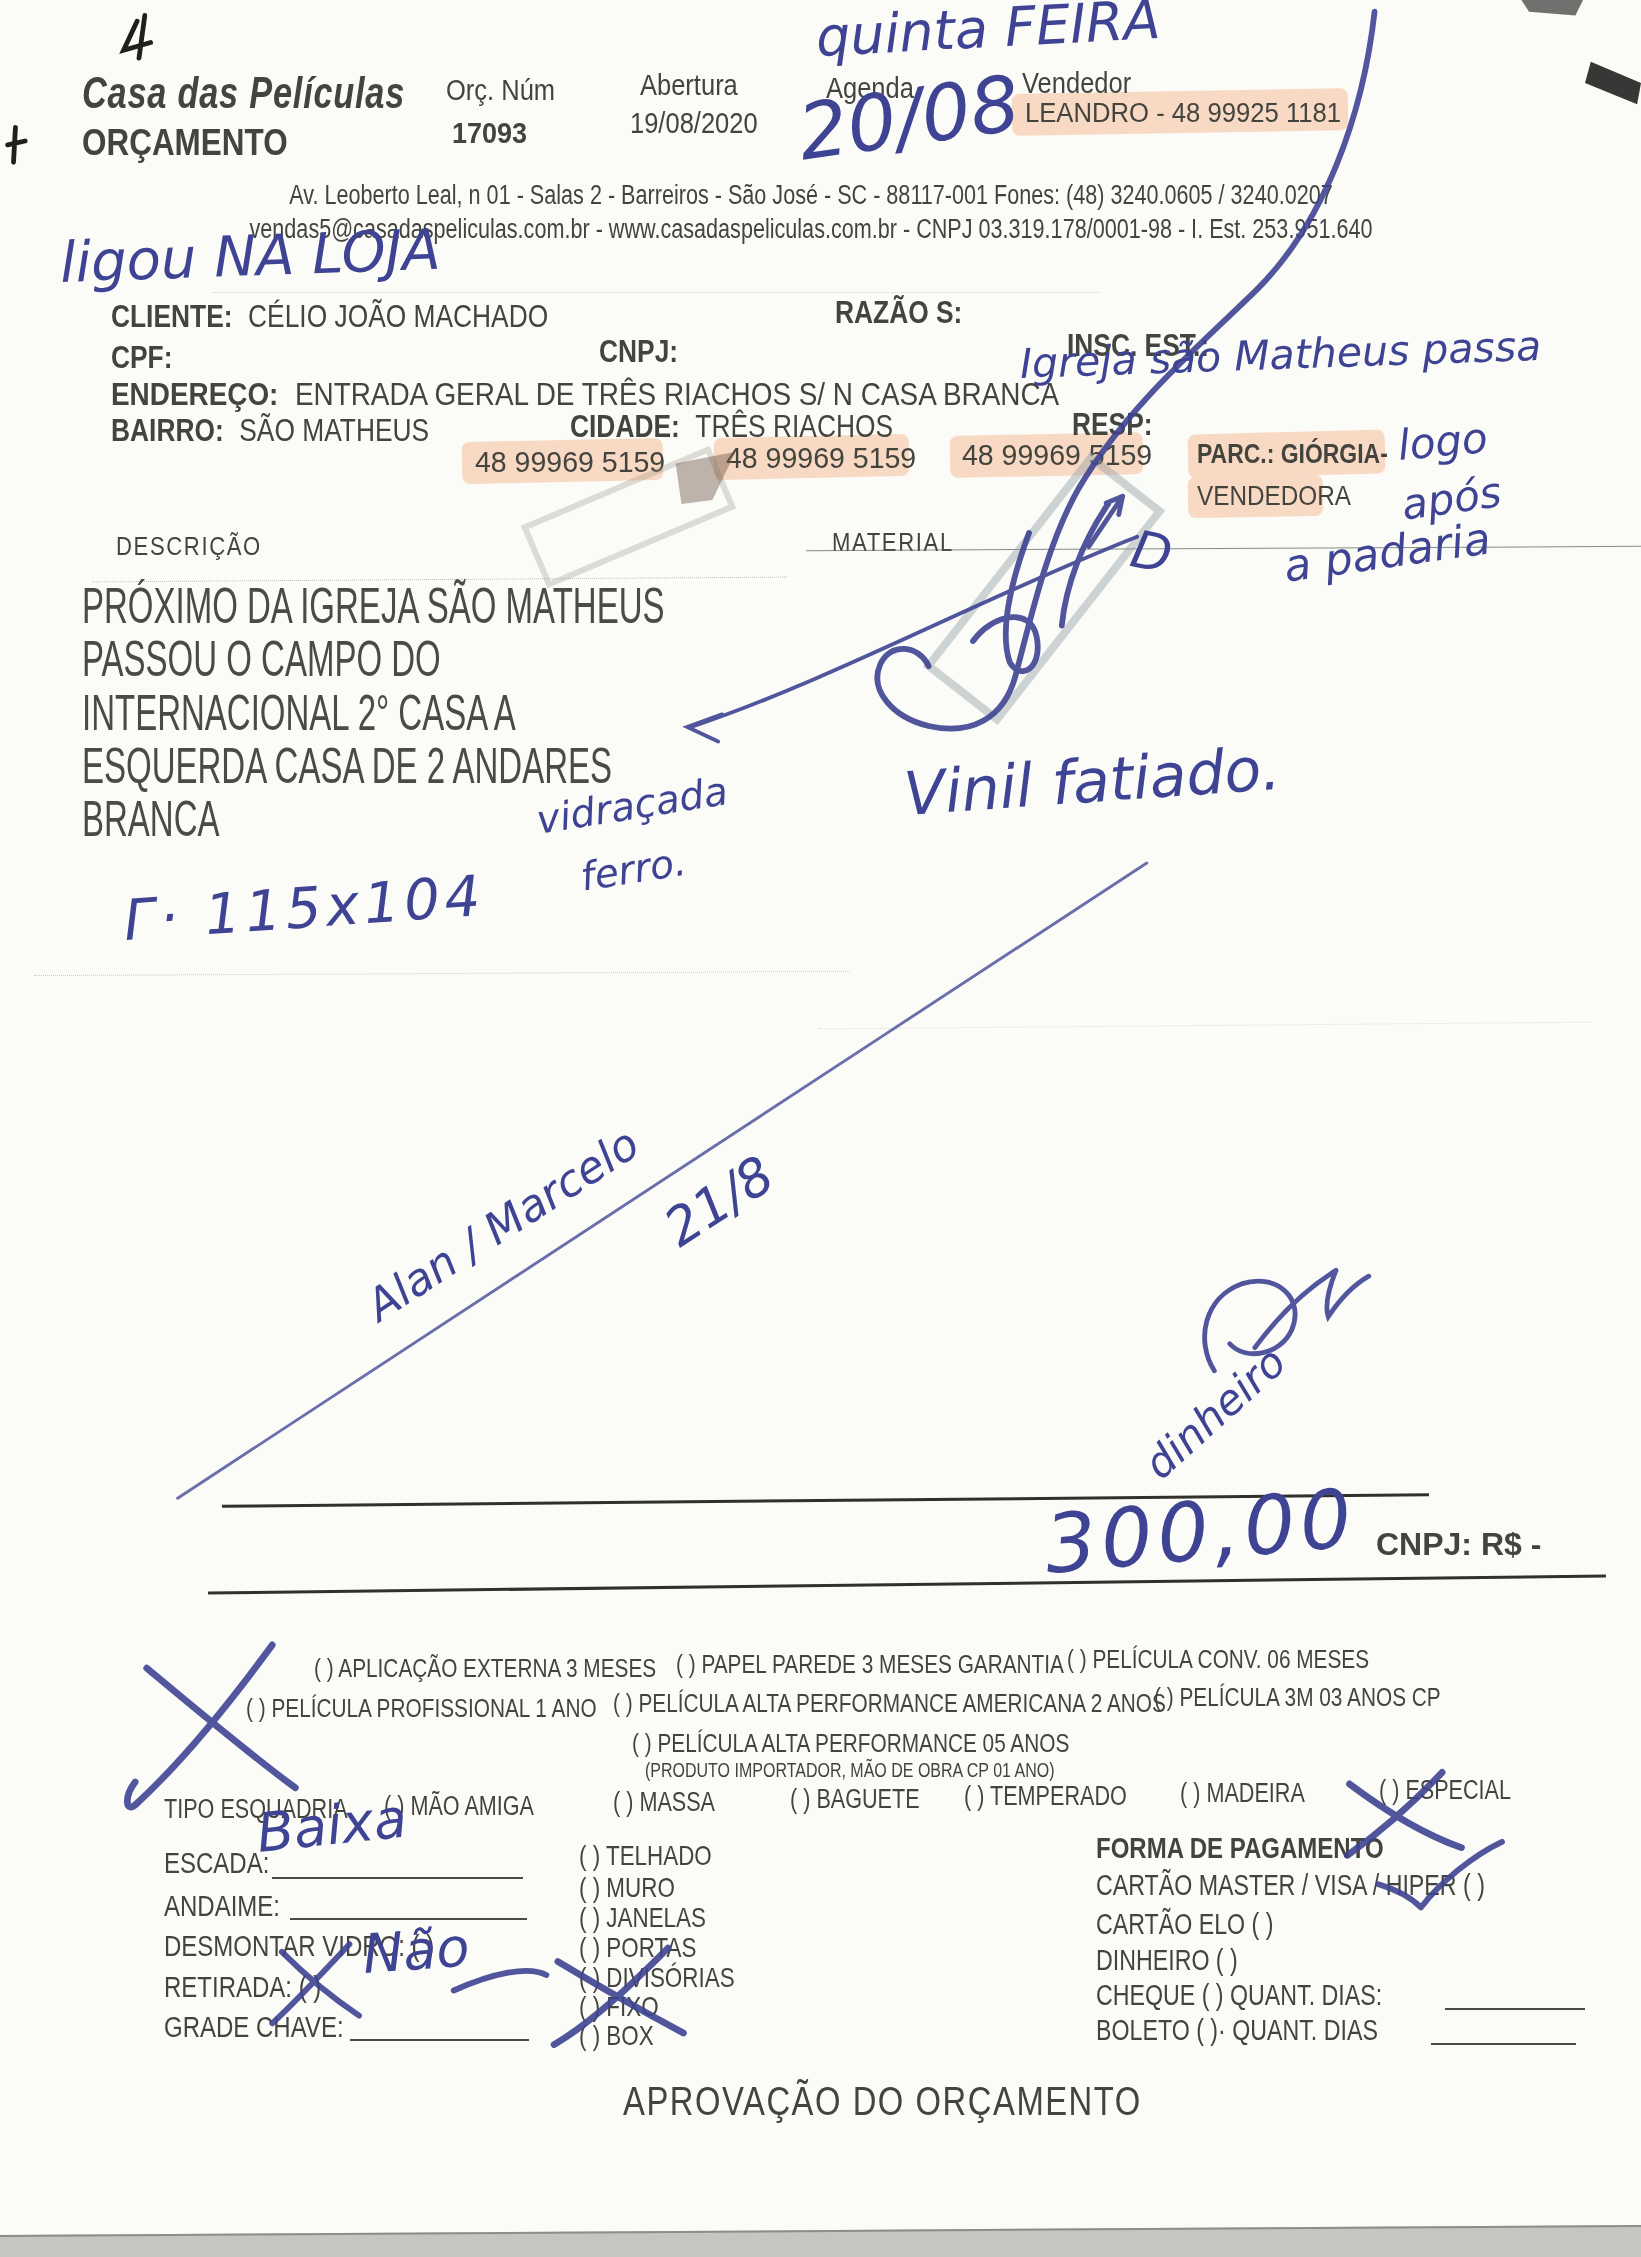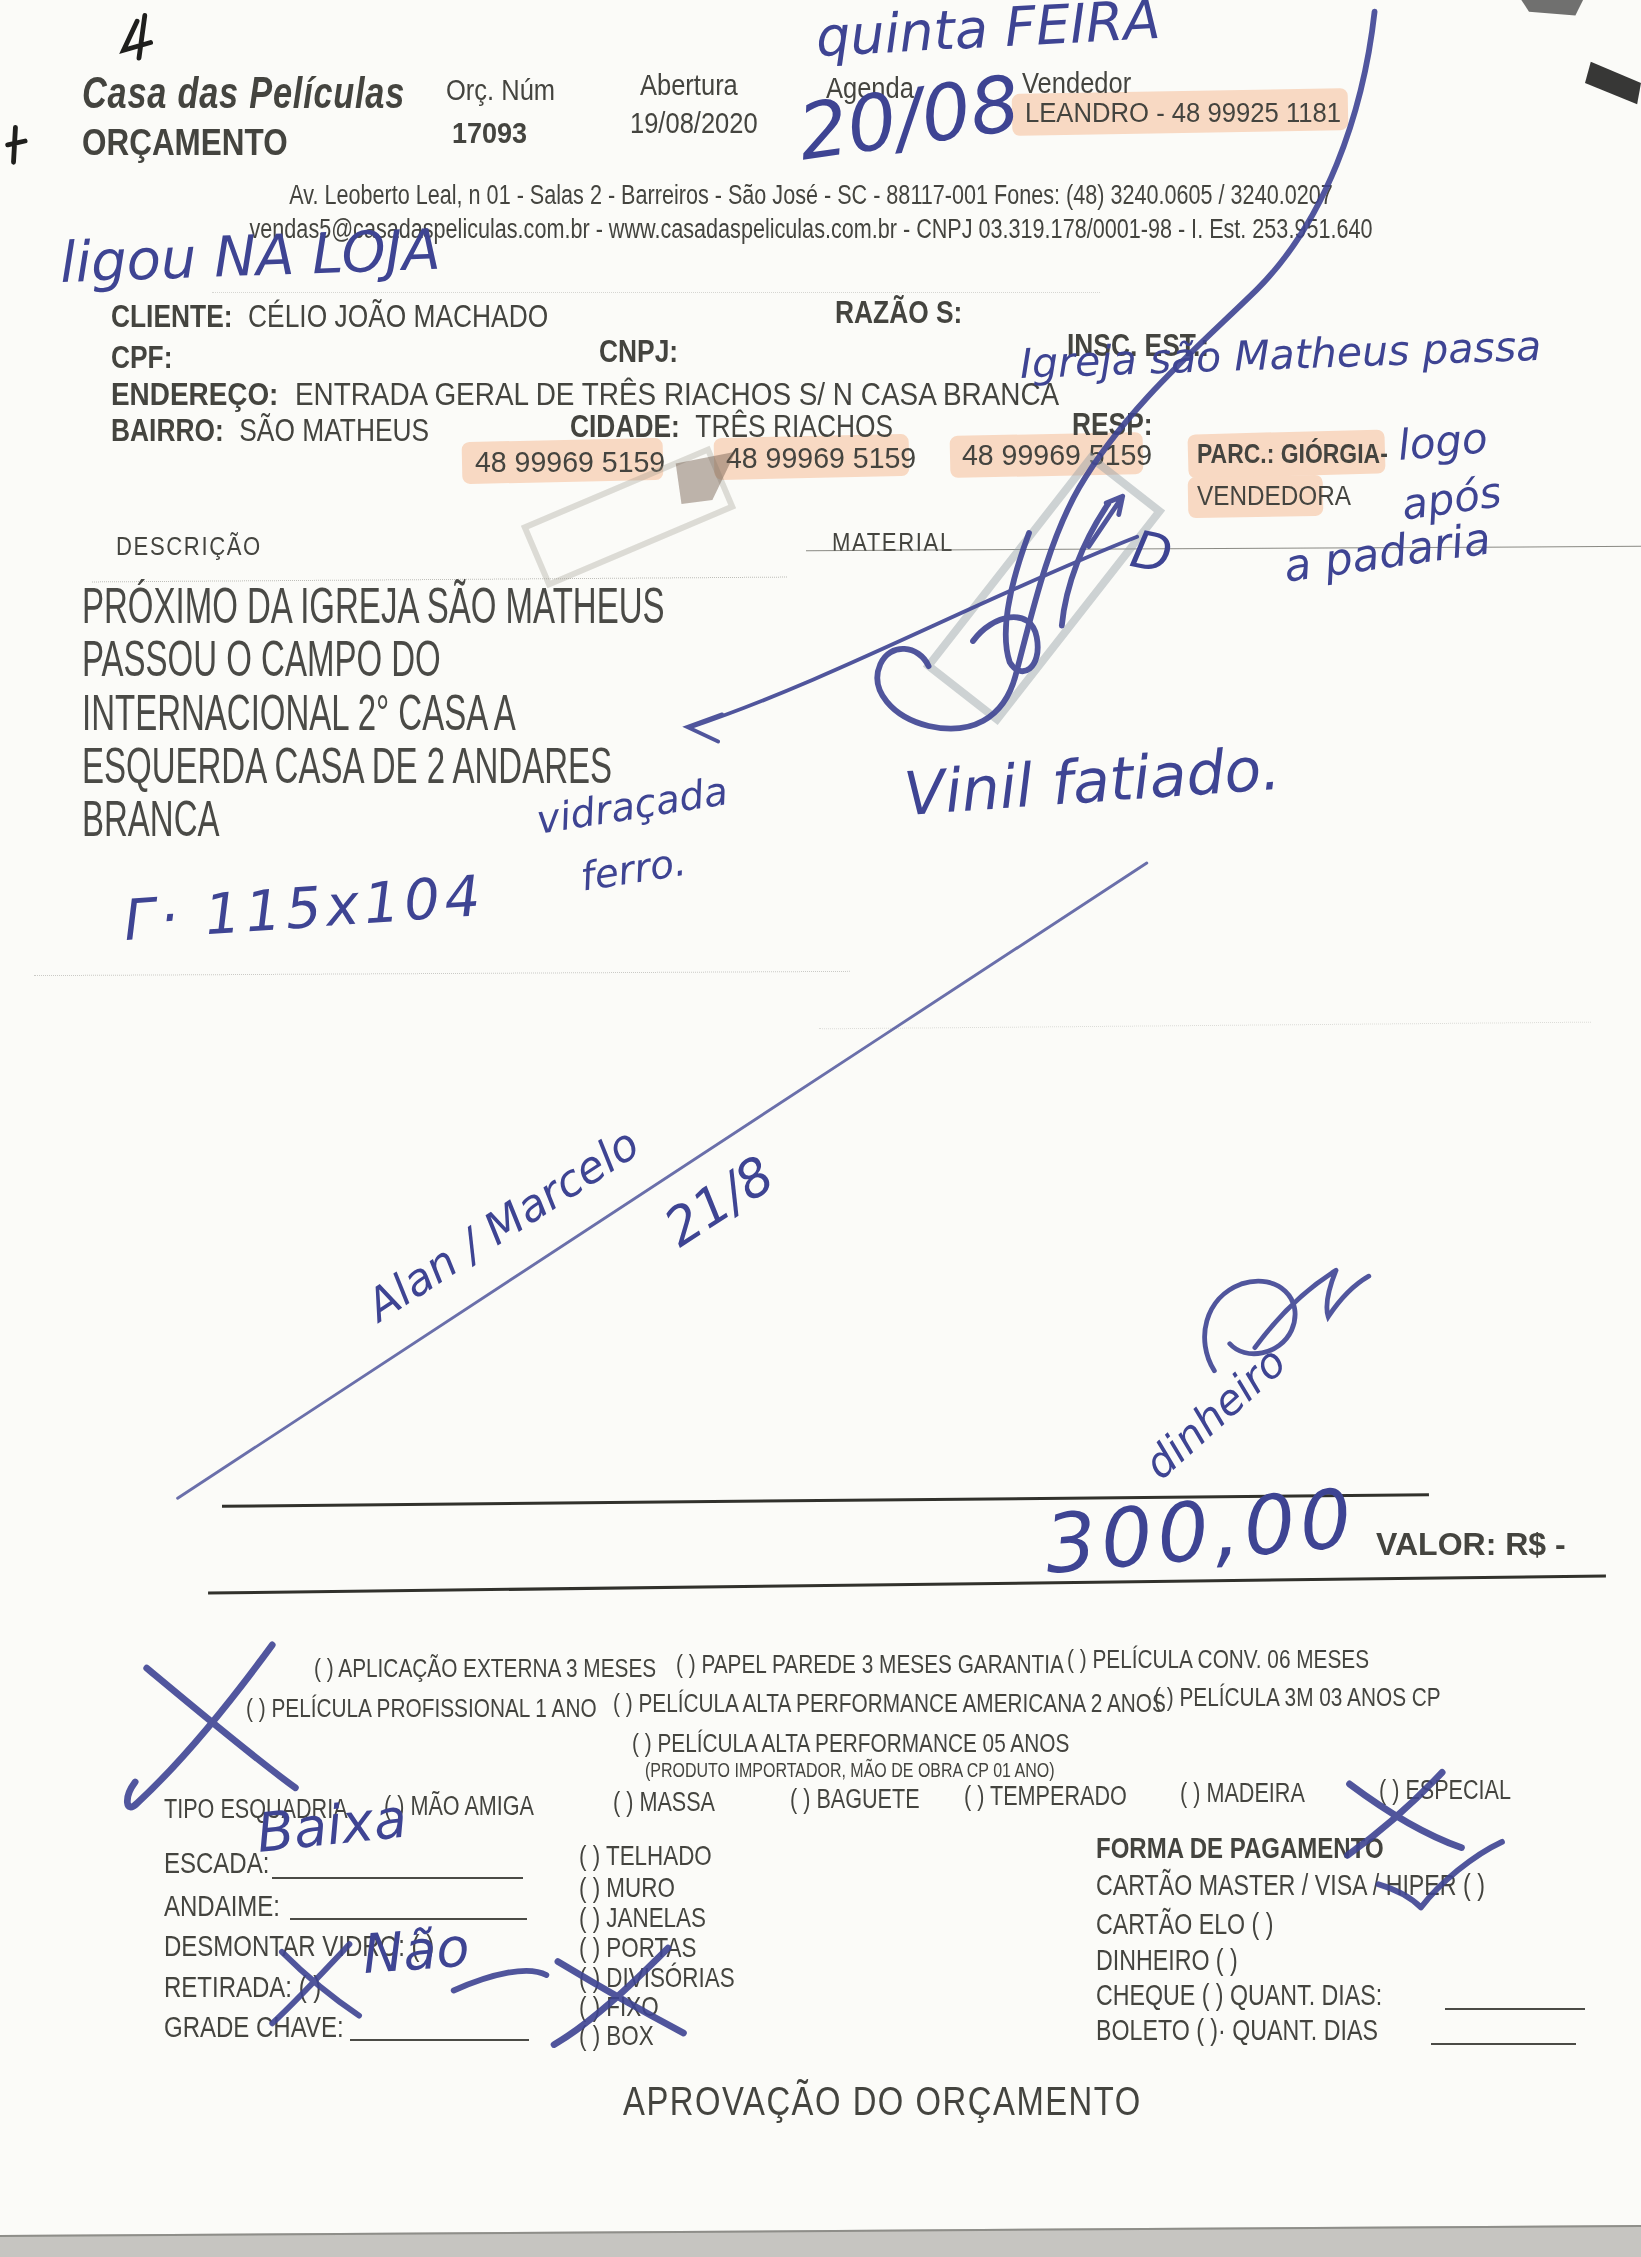--- a/index.html
+++ b/index.html
@@ -82,21 +82,21 @@
 <div class="abs form z2" style="left:82px;top:630px;font-size:50px;color:#4a4a46;transform:scaleX(.66);">PASSOU O CAMPO DO</div>
 <div class="abs form z2" style="left:82px;top:684px;font-size:50px;color:#4a4a46;transform:scaleX(.66);">INTERNACIONAL 2° CASA A</div>
 <div class="abs form z2" style="left:82px;top:737px;font-size:50px;color:#4a4a46;transform:scaleX(.66);">ESQUERDA CASA DE 2 ANDARES</div>
 <div class="abs form z2" style="left:82px;top:790px;font-size:50px;color:#4a4a46;transform:scaleX(.66);">BRANCA</div>
 
 <div class="stamp z3" style="left:908px;top:541px;width:256px;height:79px;transform:rotate(-52deg);"></div>
 <div class="stamp z3" style="left:526px;top:483px;width:193px;height:56px;transform:rotate(-23deg);border-width:6.8px;border-color:rgba(150,145,132,.3);"></div>
 
 <div class="ln thick z2" style="left:222px;top:1499px;width:1207px;transform:rotate(-0.55deg);"></div>
 <div class="ln thick z2" style="left:208px;top:1583px;width:1398px;transform:rotate(-0.7deg);"></div>
-<div class="abs form b z2" style="left:1376px;top:1526px;font-size:32px;">VALOR: R$ -</div>
+<div class="abs form b z2" style="left:1376px;top:1526px;font-size:32px;">CNPJ: R$ -</div>
 
 <div class="abs form z2" style="left:314px;top:1653px;font-size:26px;transform:scaleX(.8);">(  ) APLICAÇÃO EXTERNA 3 MESES</div>
 <div class="abs form z2" style="left:676px;top:1649px;font-size:26px;transform:scaleX(.8);">(  ) PAPEL PAREDE 3 MESES GARANTIA</div>
 <div class="abs form z2" style="left:1067px;top:1644px;font-size:26px;transform:scaleX(.8);">(  ) PELÍCULA CONV. 06 MESES</div>
 <div class="abs form z2" style="left:246px;top:1693px;font-size:26px;transform:scaleX(.8);">(  ) PELÍCULA PROFISSIONAL 1 ANO</div>
 <div class="abs form z2" style="left:613px;top:1688px;font-size:26px;transform:scaleX(.8);">(  ) PELÍCULA ALTA PERFORMANCE AMERICANA 2 ANOS</div>
 <div class="abs form z2" style="left:1154px;top:1682px;font-size:26px;transform:scaleX(.8);">(  ) PELÍCULA 3M 03 ANOS CP</div>
 <div class="abs form z2" style="left:632px;top:1728px;font-size:26px;transform:scaleX(.8);">(  ) PELÍCULA ALTA PERFORMANCE 05 ANOS</div>
 <div class="abs form z2" style="left:645px;top:1759px;font-size:20px;transform:scaleX(.8);">(PRODUTO IMPORTADOR, MÃO DE OBRA CP 01 ANO)</div>
 

